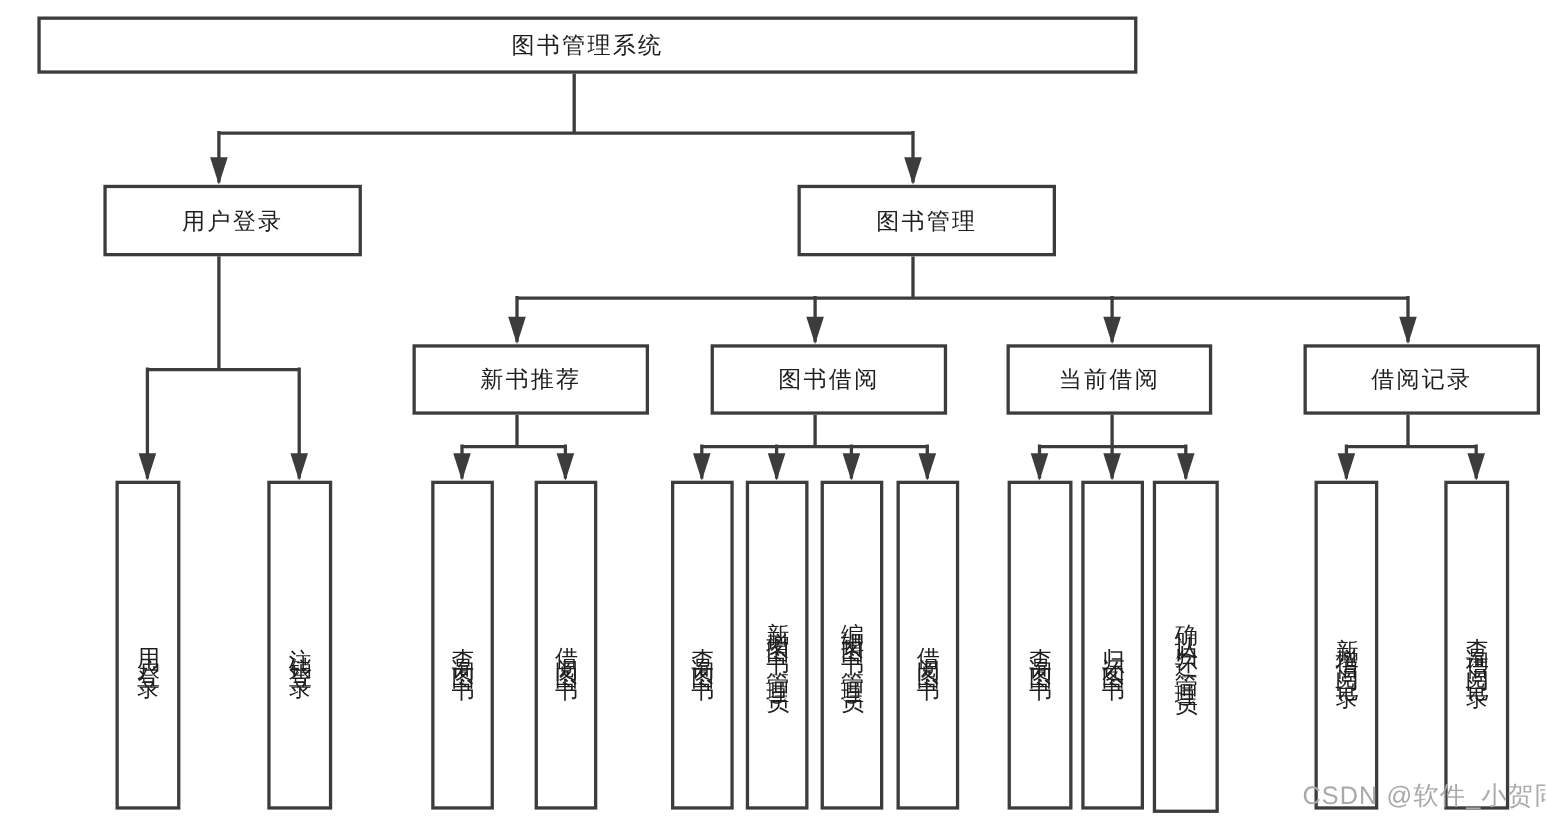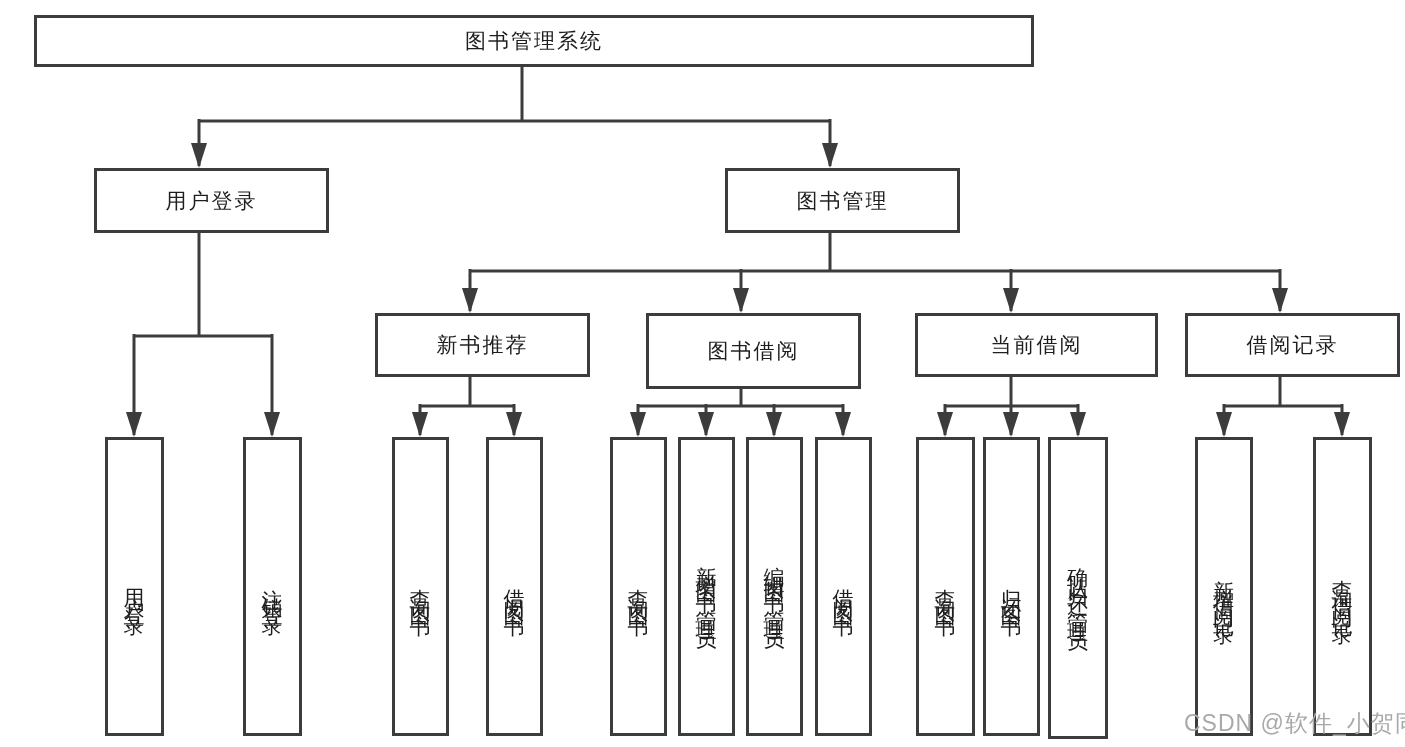--- a/index.html
+++ b/index.html
@@ -78,22 +78,22 @@
       <polygon points="1334,412 1350,412 1342,437"></polygon>
     </g>
   </svg>
 
   <div class="box h-box" style="left:22px;top:15px;width:1000px;height:52px">图书管理系统</div>
 
   <div class="box h-box" style="left:82px;top:168px;width:235px;height:65px">用户登录</div>
   <div class="box h-box" style="left:363px;top:313px;width:215px;height:64px">新书推荐</div>
 
   <div class="box h-box" style="left:713px;top:168px;width:235px;height:65px">图书管理</div>
-  <div class="box h-box" style="left:634px;top:313px;width:215px;height:76px">图书借阅</div>
-  <div class="box h-box" style="left:903px;top:313px;width:243px;height:64px">当前借阅</div>
+  <div class="box h-box" style="left:634px;top:313px;width:215px;height:64px">图书借阅</div>
+  <div class="box h-box" style="left:903px;top:313px;width:187px;height:64px">当前借阅</div>
   <div class="box h-box" style="left:1173px;top:313px;width:215px;height:64px">借阅记录</div>
 
   <div class="box v-box" style="left:105px;top:437px;width:59px;height:299px">用户登录</div>
   <div class="box v-box" style="left:243px;top:437px;width:59px;height:299px">注销登录</div>
 
   <div class="box v-box" style="left:392px;top:437px;width:57px;height:299px">查询图书</div>
   <div class="box v-box" style="left:486px;top:437px;width:57px;height:299px">借阅图书</div>
 
   <div class="box v-box" style="left:610px;top:437px;width:57px;height:299px">查询图书</div>
   <div class="box v-box" style="left:678px;top:437px;width:57px;height:299px">新增图书（管理员）</div>

